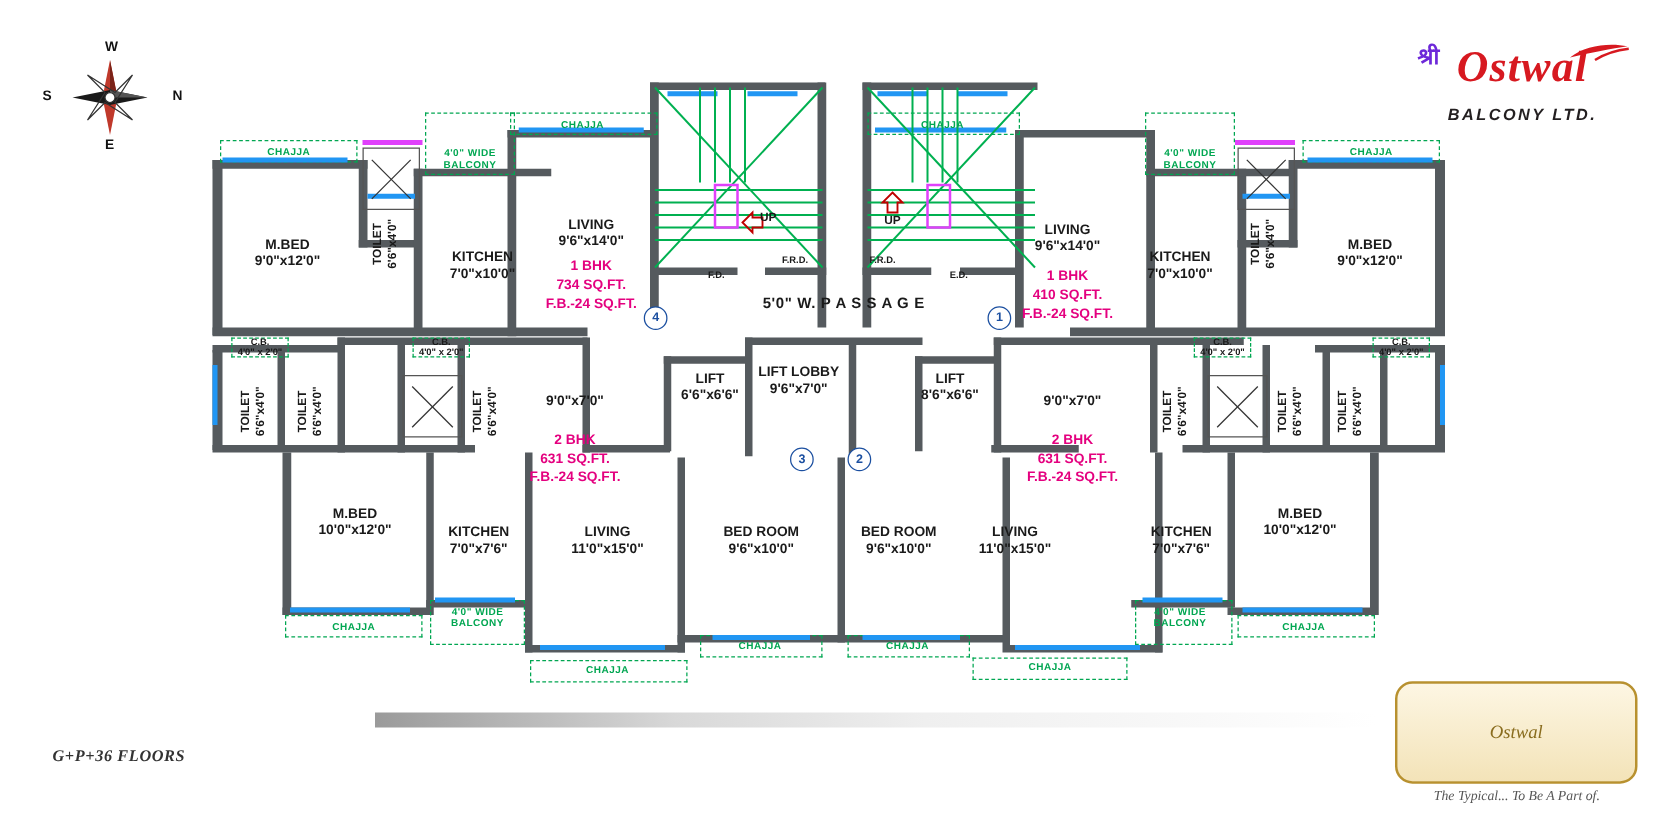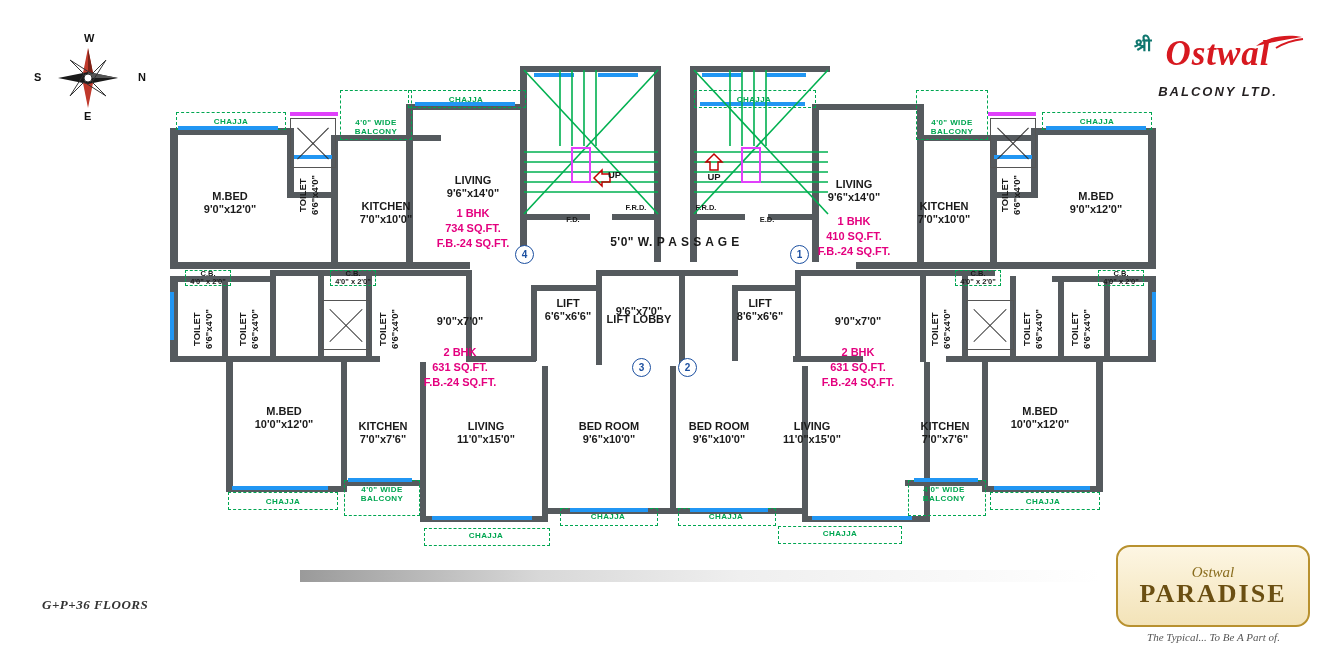--- a/index.html
+++ b/index.html
@@ -40,21 +40,21 @@
         color:#1b4fa0;font-size:10px;font-weight:bold;display:flex;align-items:center;justify-content:center;background:#fff;}
 
   
   .compass{position:absolute;left:30px;top:30px;width:120px;height:96px;}
   .compass .dir{position:absolute;font-size:11px;font-weight:bold;color:#111;}
 
   
   .logo{position:absolute;right:28px;top:24px;width:180px;text-align:center;}
   .logo .brand{font-family:"Liberation Serif",serif;font-style:italic;font-weight:bold;font-size:35px;color:#d71920;letter-spacing:1px;line-height:1;}
   .logo .sub{font-size:13px;font-weight:bold;color:#231f20;letter-spacing:2px;margin-top:4px;font-style:italic;}
-  .logo .om{position:absolute;left:6px;top:-4px;color:#0f766e;font-size:18px;font-weight:bold;}
+  .logo .om{position:absolute;left:6px;top:-4px;color:#6d28d9;font-size:18px;font-weight:bold;}
 
   
   .footer-title{position:absolute;left:40px;top:558px;font-family:"Liberation Serif",serif;font-style:italic;font-size:22px;color:#333;}
   .footer-title .c{color:#e87722;}
   .footer-sub{position:absolute;left:42px;top:597px;font-family:"Liberation Serif",serif;font-style:italic;font-weight:bold;font-size:13px;color:#333;letter-spacing:.5px;}
   .gradbar{position:absolute;left:300px;top:570px;width:800px;height:12px;
            background:linear-gradient(to right,#9a9a9a,#d8d8d8 30%,#efefef 55%,#ffffff);}
 
   
   .badge{position:absolute;right:26px;top:545px;width:190px;height:78px;border:2px solid #b8912f;border-radius:14px;
@@ -337,21 +337,21 @@
   <span class="lbl small vert" style="left:250px;top:300px;height:58px;">6'6"x4'0"</span>
   <span class="lbl small vert" style="left:378px;top:300px;height:58px;">TOILET</span>
   <span class="lbl small vert" style="left:390px;top:300px;height:58px;">6'6"x4'0"</span>
   <span class="lbl" style="left:412px;top:315px;width:96px;">9'0"x7'0"</span>
   <span class="lbl pink" style="left:412px;top:346px;width:96px;">2 BHK</span>
   <span class="lbl pink" style="left:412px;top:361px;width:96px;">631 SQ.FT.</span>
   <span class="lbl pink" style="left:412px;top:376px;width:96px;">F.B.-24 SQ.FT.</span>
 
   <span class="lbl" style="left:540px;top:297px;width:56px;">LIFT</span>
   <span class="lbl" style="left:540px;top:310px;width:56px;">6'6"x6'6"</span>
-  <span class="lbl" style="left:600px;top:292px;width:78px;margin-top:21px;">LIFT LOBBY</span>
+  <span class="lbl" style="left:600px;top:292px;width:78px;">LIFT LOBBY</span>
   <span class="lbl" style="left:600px;top:305px;width:78px;">9'6"x7'0"</span>
   <span class="lbl" style="left:728px;top:297px;width:64px;">LIFT</span>
   <span class="lbl" style="left:728px;top:310px;width:64px;">8'6"x6'6"</span>
 
   <span class="lbl" style="left:810px;top:315px;width:96px;">9'0"x7'0"</span>
   <span class="lbl pink" style="left:810px;top:346px;width:96px;">2 BHK</span>
   <span class="lbl pink" style="left:810px;top:361px;width:96px;">631 SQ.FT.</span>
   <span class="lbl pink" style="left:810px;top:376px;width:96px;">F.B.-24 SQ.FT.</span>
   <span class="lbl small vert" style="left:930px;top:300px;height:58px;">TOILET</span>
   <span class="lbl small vert" style="left:942px;top:300px;height:58px;">6'6"x4'0"</span>
@@ -381,17 +381,16 @@
   <div class="cnum" style="left:515px;top:245px;">4</div>
   <div class="cnum" style="left:790px;top:245px;">1</div>
   <div class="cnum" style="left:632px;top:358px;">3</div>
   <div class="cnum" style="left:678px;top:358px;">2</div>
 
   <div class="gradbar"></div>
   <div class="footer-sub">G+P+36 FLOORS</div>
 
   <div class="badge">
     <div class="top">Ostwal</div>
-    <div class="main">PARADISE</div>
   </div>
   <div class="tagline">The Typical... To Be A Part of.</div>
 
 </div>
 
 </body></html>

